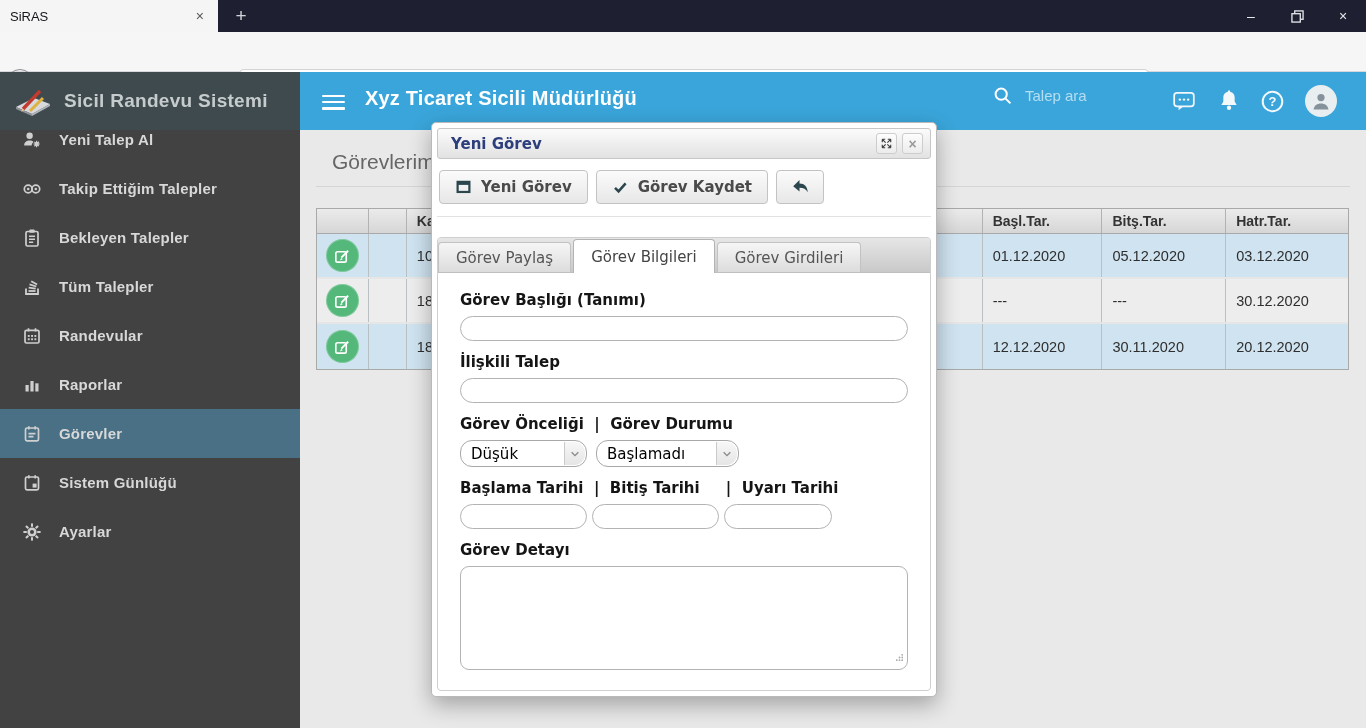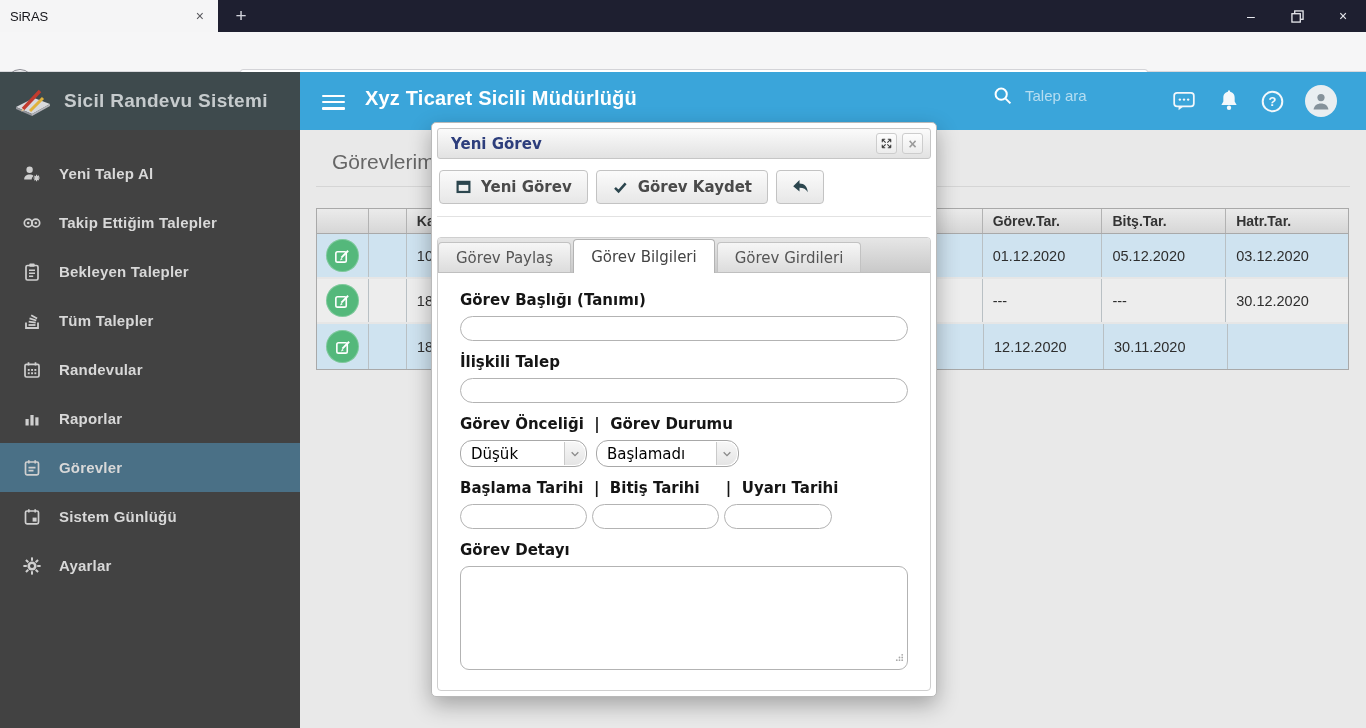--- a/index.html
+++ b/index.html
@@ -42,21 +42,21 @@
                     font-family:"Liberation Sans",sans-serif;}
   .searchwrap input::placeholder{color:rgba(255,255,255,.62);}
   .hdrico{position:absolute;top:17px;width:24px;height:24px;color:#f3f8fb;}
   .avatar{position:absolute;left:1005px;top:13px;width:32px;height:32px;border-radius:50%;background:#e9eef1;
           display:flex;align-items:center;justify-content:center;}
 
   
   .sidebar{position:absolute;left:0;top:72px;width:300px;height:656px;background:#424242;}
   .brand{height:58px;background:#3e4a4d;display:flex;align-items:center;gap:11px;padding-left:13px;}
   .brand .bt{font-size:19px;font-weight:bold;color:#c6cbcd;letter-spacing:.3px;}
-  .snav{position:absolute;left:0;top:77px;width:300px;}
+  .snav{position:absolute;left:0;top:43px;width:300px;}
   .sitem{height:49px;display:flex;align-items:center;gap:17px;padding:0 22px;color:#d8d8d8;}
   .sitem .lbl{font-size:15px;font-weight:bold;letter-spacing:.2px;}
   .sitem .ic{width:20px;height:20px;color:#cfcfcf;flex:none;}
   .sitem.active{background:#4a7086;}
   .sitem .chev{margin-left:auto;width:16px;height:16px;color:#cfcfcf;}
 
   
   .content{position:absolute;left:300px;top:130px;width:1066px;height:598px;background:#e9e9e9;}
   .pagetitle{position:absolute;left:32px;top:20px;font-size:21px;color:#666;}
   .pagerule{position:absolute;left:16px;top:56px;width:1034px;border-top:1px solid #d5d5d5;}
@@ -348,21 +348,21 @@
 
   <main class="content">
     <h1 class="pagetitle" style="margin:0;font-weight:400;">Görevlerim</h1>
     <div class="pagerule"></div>
 
     <div class="grid">
       <div class="g-h">
         <div class="c0"></div>
         <div class="c1"></div>
         <div class="c2">Ka</div>
-        <div class="c3">Görev.Tar.</div>
+        <div class="c3">Başl.Tar.</div>
         <div class="c4">Bitş.Tar.</div>
         <div class="c5">Hatr.Tar.</div>
       </div>
 
       <div class="g-r blue">
         <div class="c0">
           <span class="editbtn">
             <svg width="18" height="18" viewBox="0 0 19 19">
               <rect x="3" y="5" width="11" height="11" rx="1.8" fill="none" stroke="#fff" stroke-width="1.7"></rect>
               <path d="M8.8 11.2l7.2-7.2" stroke="#fff" stroke-width="2"></path>
@@ -401,20 +401,21 @@
               <rect x="3" y="5" width="11" height="11" rx="1.8" fill="none" stroke="#fff" stroke-width="1.7"></rect>
               <path d="M8.8 11.2l7.2-7.2" stroke="#fff" stroke-width="2"></path>
               <path d="M8.6 11.4l-1.2 2.8 2.8-1.2z" fill="#fff"></path>
             </svg>
           </span>
         </div>
         <div class="c1"></div>
         <div class="c2">18</div>
         <div class="c3">12.12.2020</div>
         <div class="c4">30.11.2020</div>
+        <div class="c5">20.12.2020</div>
       </div>
     </div>
   </main>
 
   <div class="dialog">
     <div class="dtitle">
       <span class="tt">Yeni Görev</span>
       <span class="dbtn">
         <svg width="13" height="13" viewBox="0 0 20 20">
           <path d="M3.5 3.5h4.5M3.5 3.5v4.5M3.5 3.5l5.2 5.2

